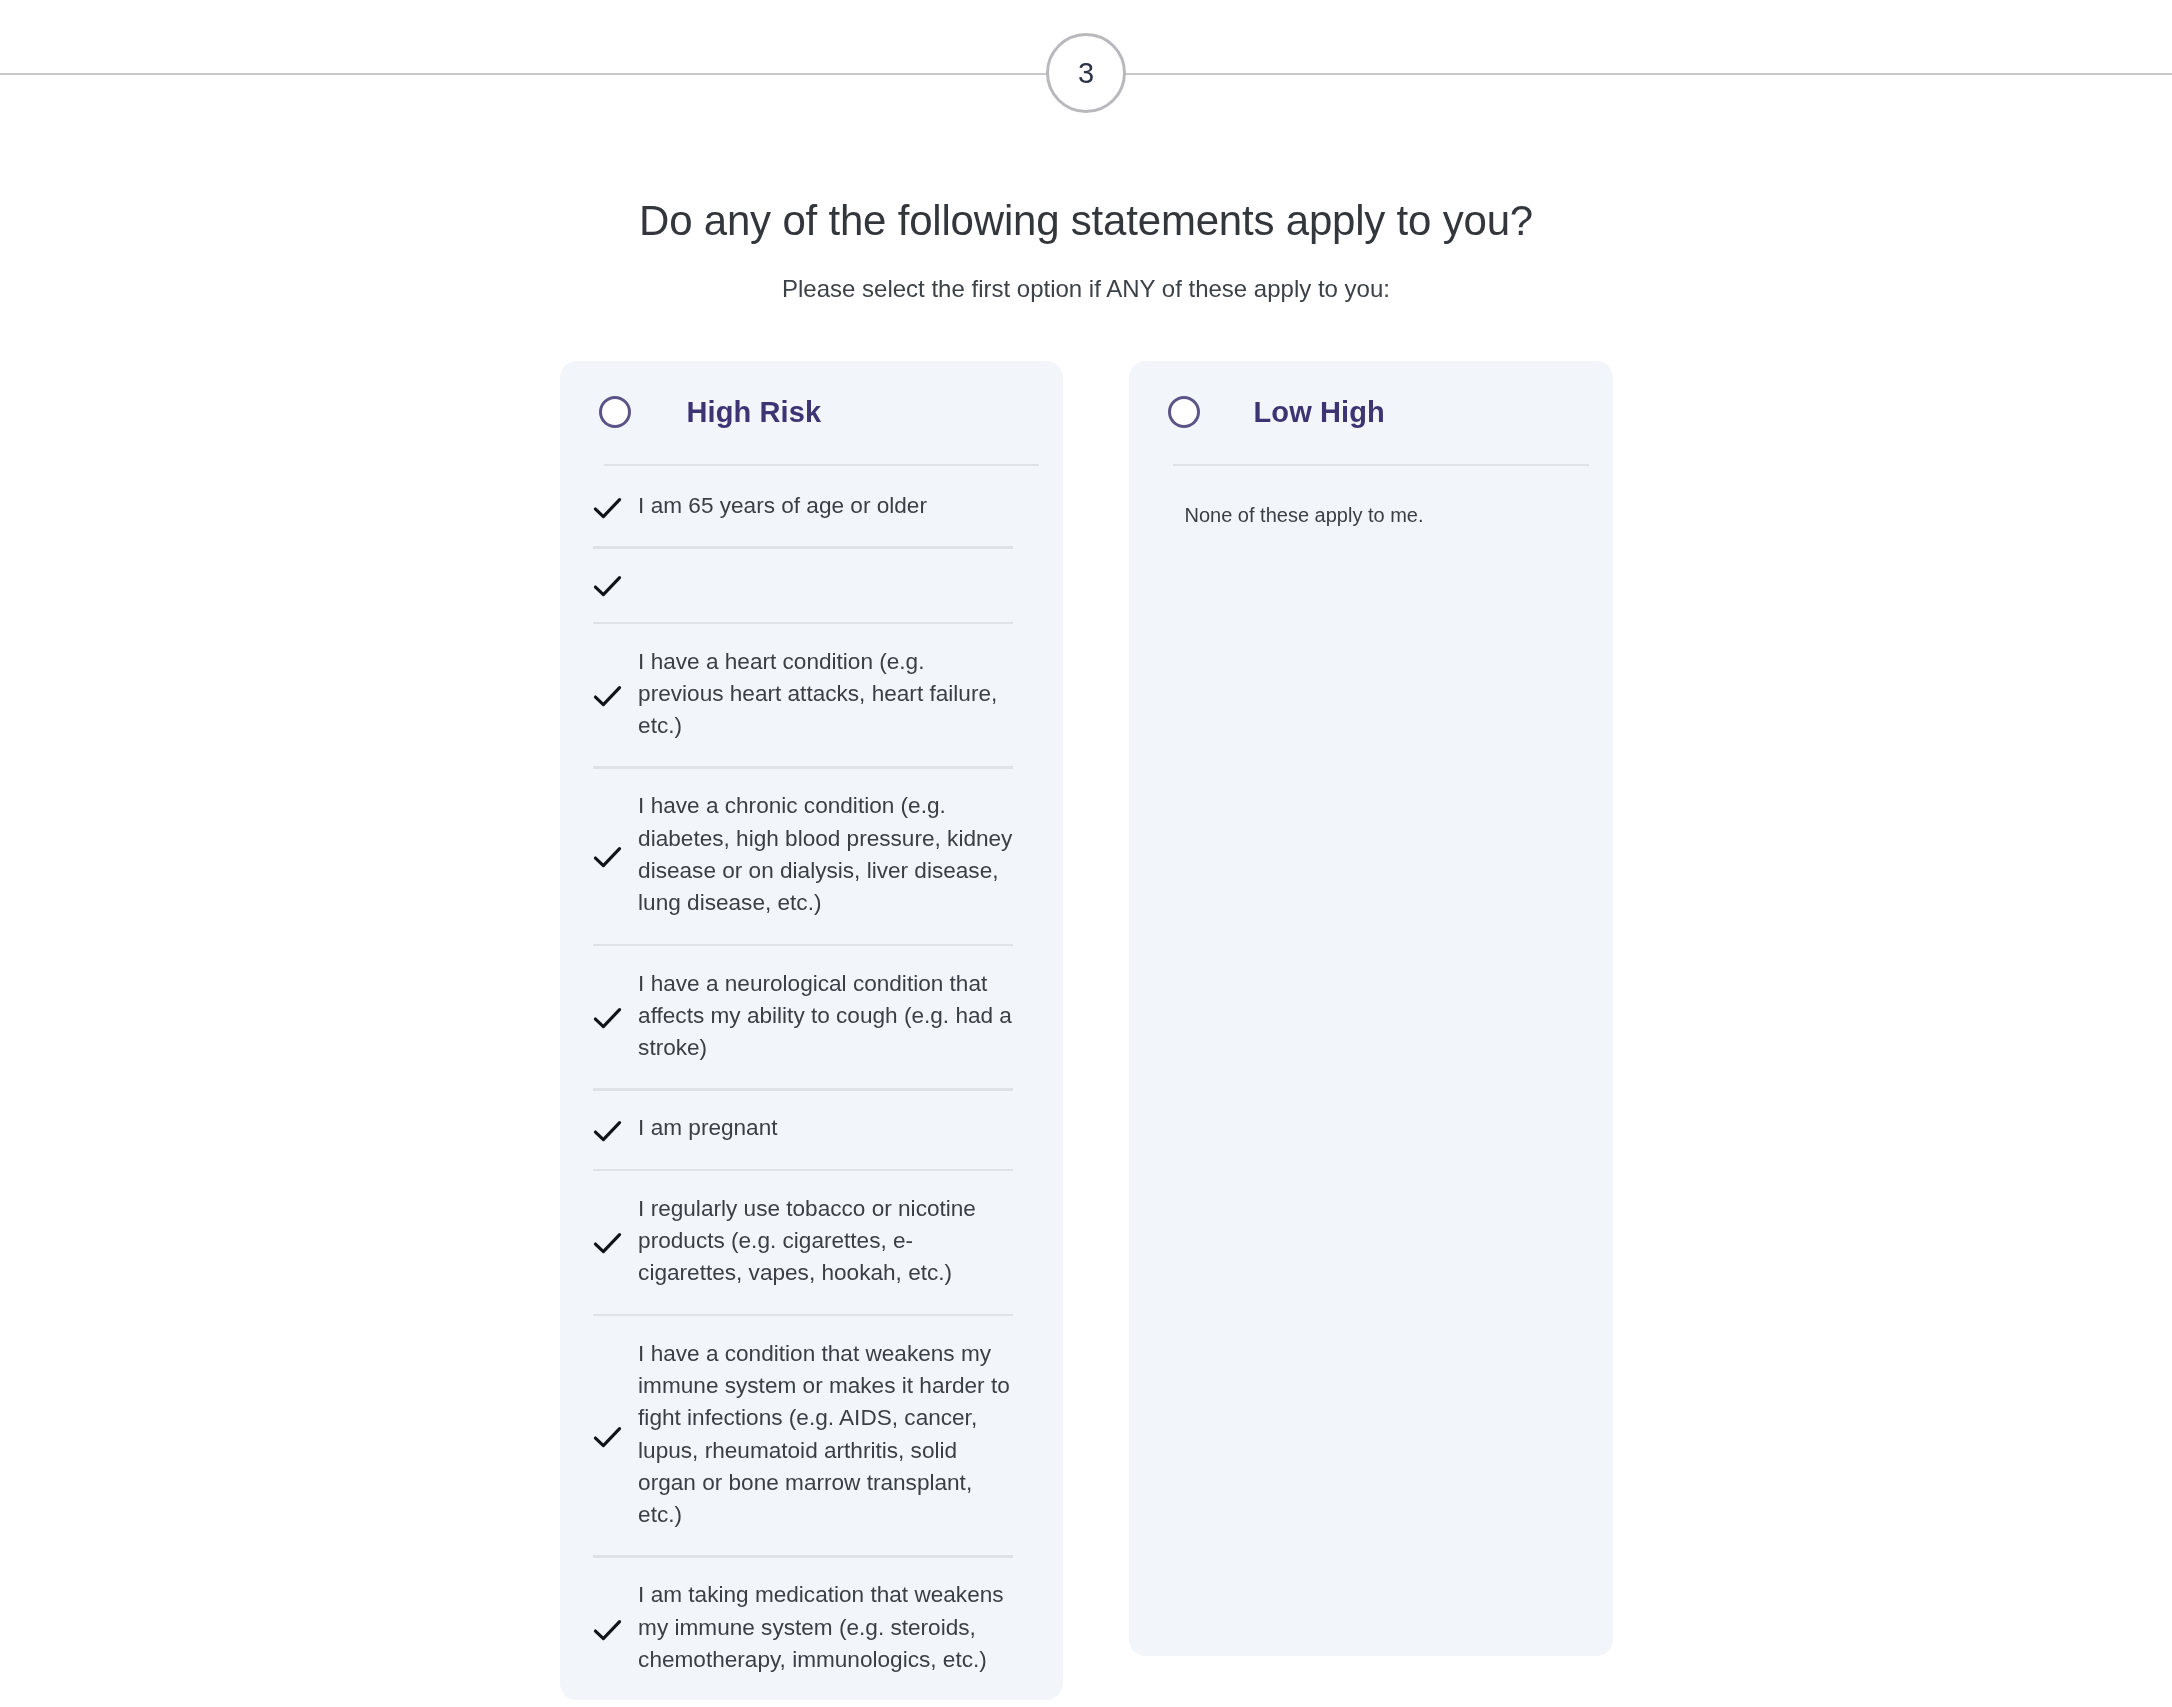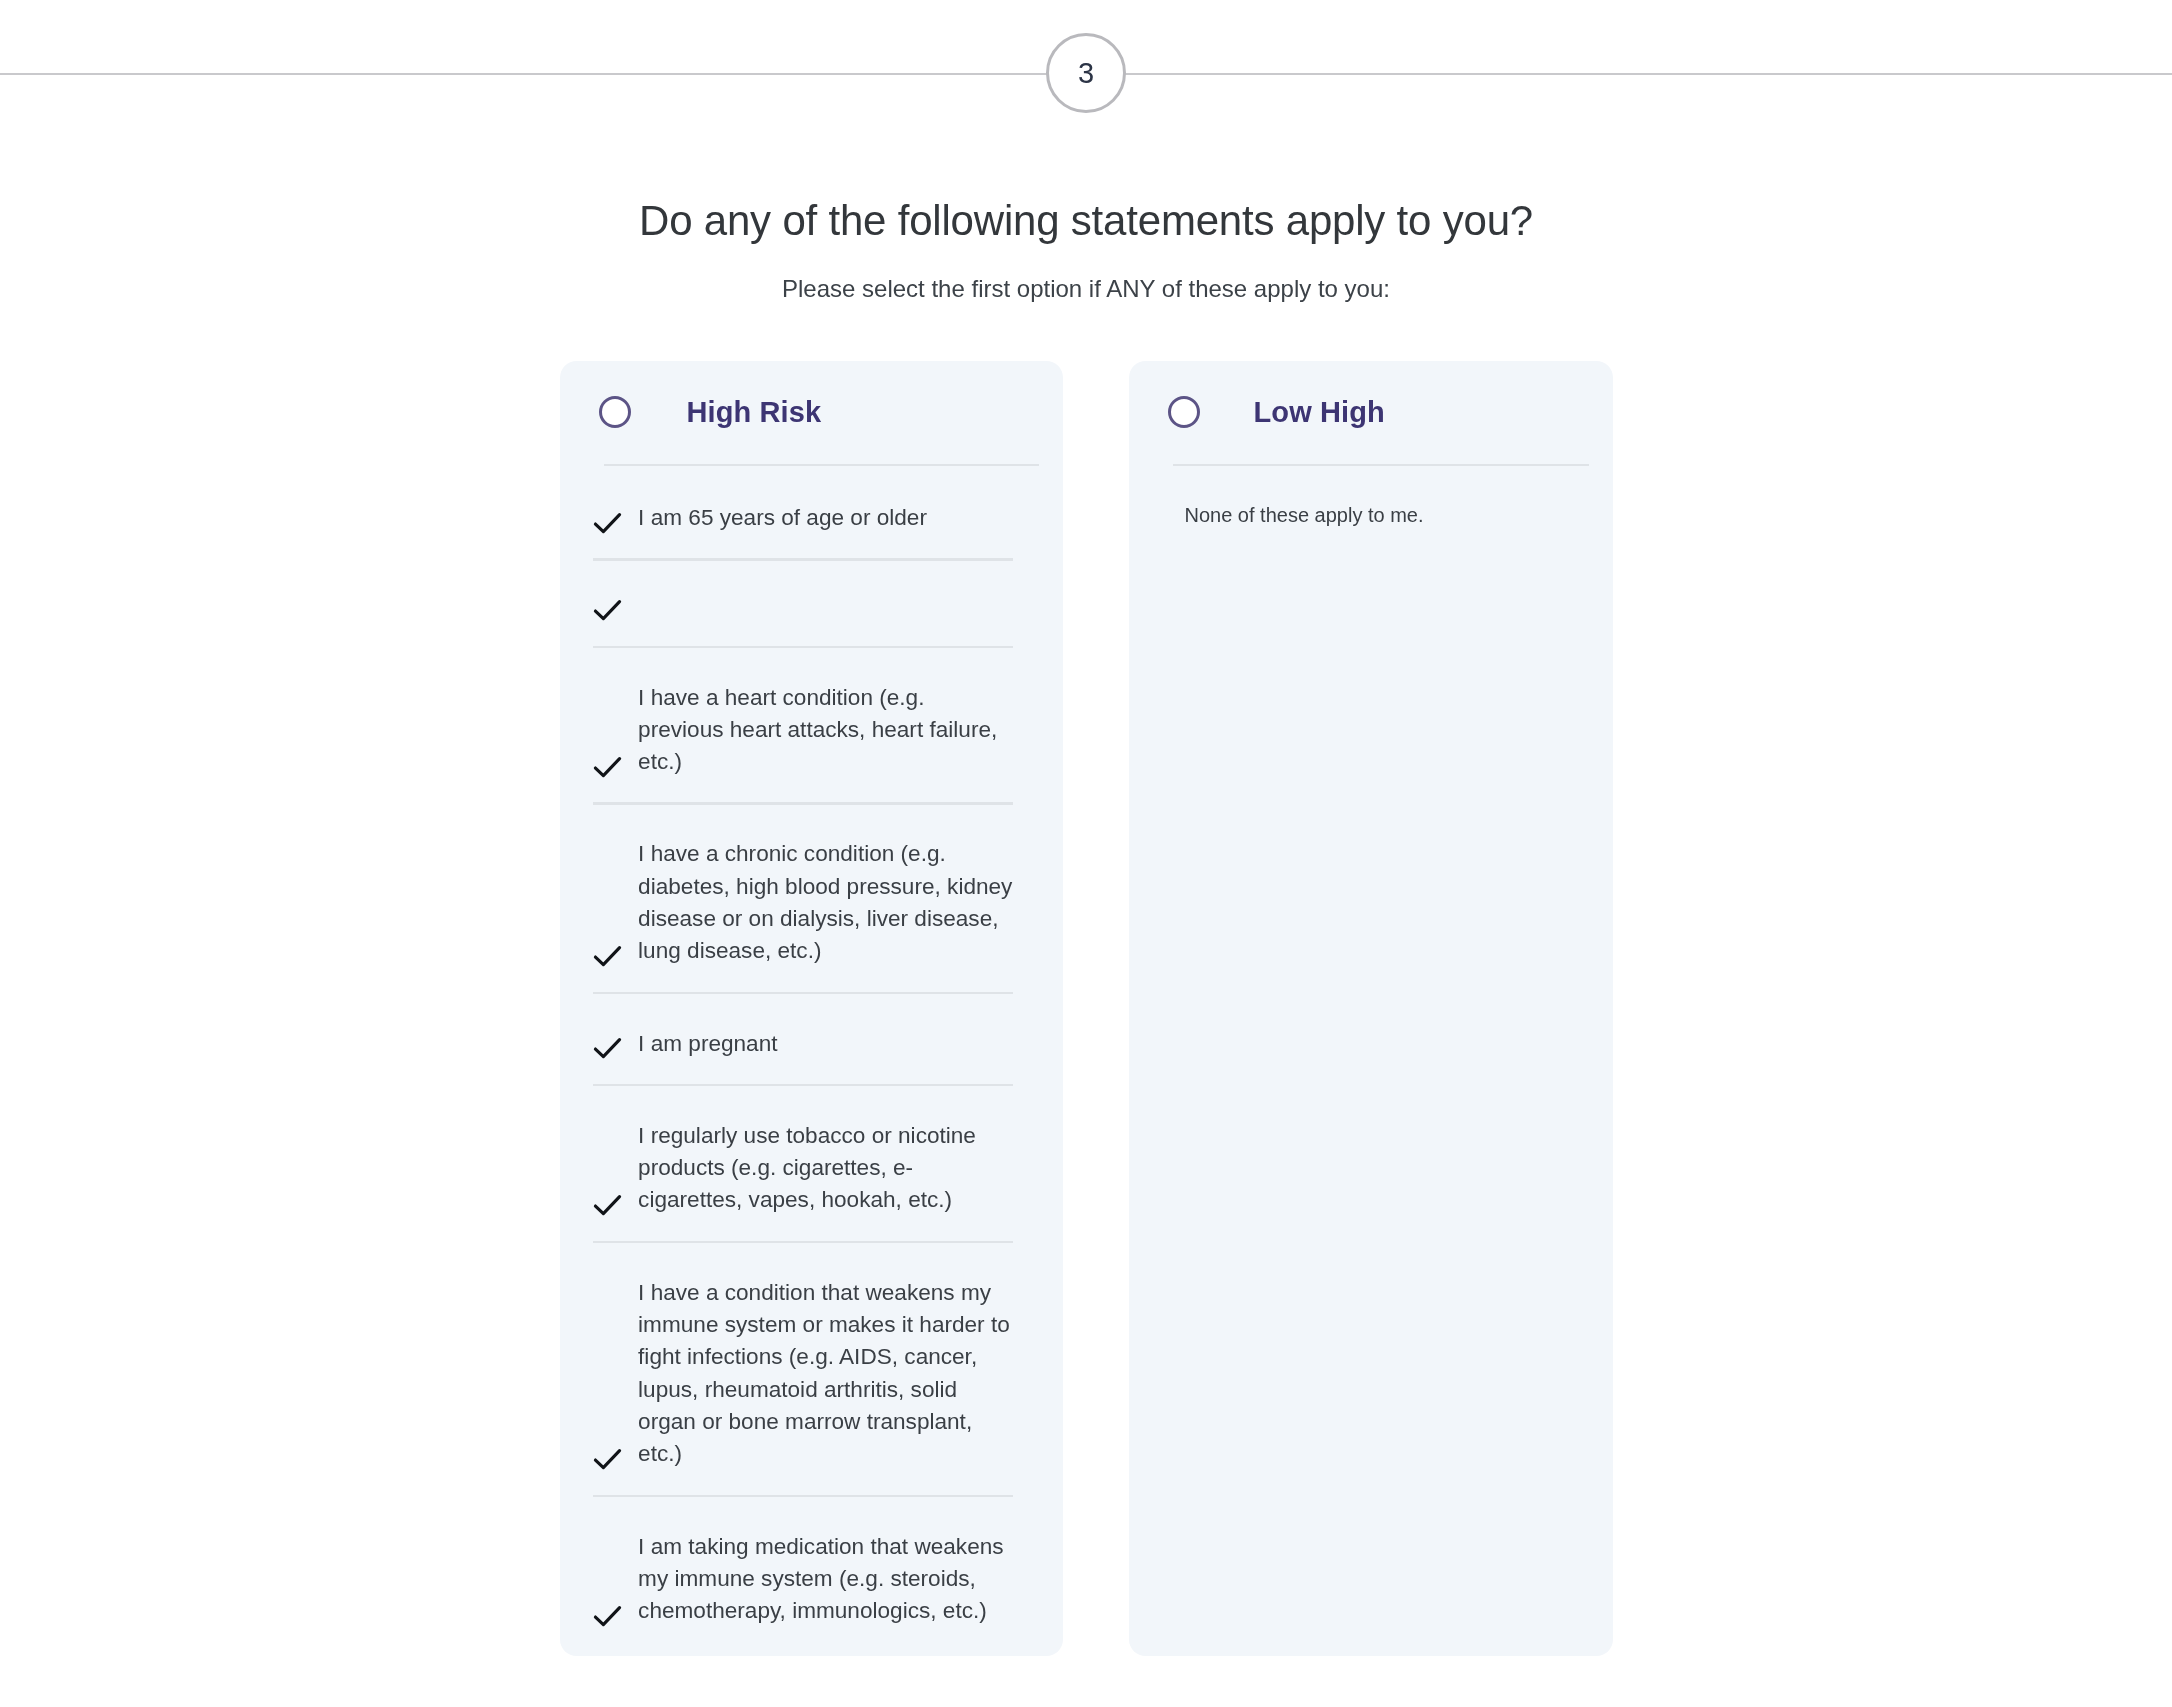--- a/index.html
+++ b/index.html
@@ -114,22 +114,22 @@
     background: #dfe3e7;
     margin: 0 24px 0 44px;
   }
 
   .items-wrap {
     padding: 0 0 0 0;
   }
 
   .list-item {
     display: flex;
-    align-items: flex-end;
-    padding: 36px 50px 24px 33px;
+    align-items: center;
+    padding: 24px 50px 24px 33px;
     position: relative;
   }
   .list-item + .list-item::before {
     content: "";
     position: absolute;
     top: 0;
     left: 33px;
     right: 50px;
     height: 2.3px;
     background: #dfe3e7;
@@ -209,20 +209,28 @@
 
       <div class="list-item">
         <span class="check-icon">
           <svg width="29" height="22.6" viewBox="0 0 38 30" fill="none" xmlns="http://www.w3.org/2000/svg">
             <path d="M3 16 L13.5 26 L35 3.5" stroke="currentColor" stroke-width="4.2" stroke-linecap="round" stroke-linejoin="round"></path>
           </svg>
         </span>
         <span class="item-text">I have a chronic condition (e.g. diabetes, high blood pressure, kidney disease or on dialysis, liver disease, lung disease, etc.)</span>
       </div>
 
+      <div class="list-item">
+        <span class="check-icon">
+          <svg width="29" height="22.6" viewBox="0 0 38 30" fill="none" xmlns="http://www.w3.org/2000/svg">
+            <path d="M3 16 L13.5 26 L35 3.5" stroke="currentColor" stroke-width="4.2" stroke-linecap="round" stroke-linejoin="round"></path>
+          </svg>
+        </span>
+        <span class="item-text">I have a neurological condition that affects my ability to cough (e.g. had a stroke)</span>
+      </div>
 
       <div class="list-item">
         <span class="check-icon">
           <svg width="29" height="22.6" viewBox="0 0 38 30" fill="none" xmlns="http://www.w3.org/2000/svg">
             <path d="M3 16 L13.5 26 L35 3.5" stroke="currentColor" stroke-width="4.2" stroke-linecap="round" stroke-linejoin="round"></path>
           </svg>
         </span>
         <span class="item-text">I am pregnant</span>
       </div>
 

